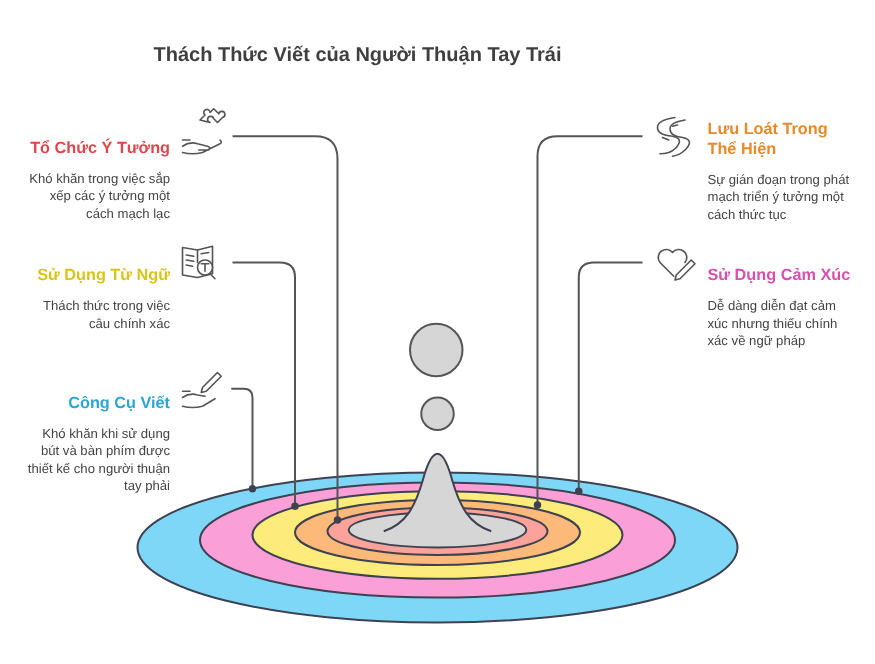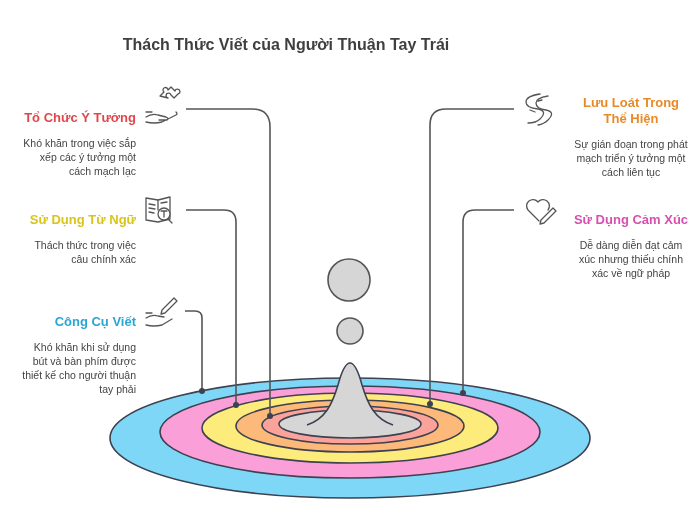--- a/index.html
+++ b/index.html
@@ -5,21 +5,21 @@
   html, body { margin: 0; padding: 0; background: #ffffff; }
   body { width: 700px; height: 531px; position: relative; overflow: hidden;
          font-family: "Liberation Sans", "DejaVu Sans", sans-serif; }
   .title { position: absolute; left: 0; top: 36px; width: 572px; text-align: center;
            font-size: 16px; font-weight: bold; color: #3f3f3f; }
   svg.diagram { position: absolute; left: 0; top: 0; }
   .block { position: absolute; }
   .block .head { font-size: 13px; font-weight: bold; line-height: 16px; }
   .block .desc { font-size: 10.5px; color: #444; line-height: 14px; margin-top: 10px; }
   .left { text-align: right; }
-  .right { text-align: center; }
+  .right { text-align: left; }
 </style>
 </head>
 <body>
 
 <div class="title">Thách Thức Viết của Người Thuận Tay Trái</div>
 
 <svg class="diagram" width="700" height="531" viewBox="0 0 700 531">
 
   <ellipse cx="350" cy="438" rx="240" ry="60" fill="#7fd7f8" stroke="#3d4150" stroke-width="1.6"></ellipse>
   <ellipse cx="350" cy="432" rx="190" ry="46" fill="#fb9fd8" stroke="#3d4150" stroke-width="1.6"></ellipse>
@@ -113,21 +113,21 @@
 </div>
 
 <div class="block right" style="left:566px; top:95px; width:130px;">
   <div class="head" style="color:#e88a2a;">
     <div>Lưu Loát Trong</div>
     <div>Thể Hiện</div>
   </div>
   <div class="desc">
     <div>Sự gián đoạn trong phát</div>
     <div>mạch triển ý tưởng một</div>
-    <div>cách liên tục</div>
+    <div>cách thức tục</div>
   </div>
 </div>
 
 <div class="block right" style="left:566px; top:212px; width:130px;">
   <div class="head" style="color:#d94fb0;">
     <div>Sử Dụng Cảm Xúc</div>
   </div>
   <div class="desc">
     <div>Dễ dàng diễn đạt cảm</div>
     <div>xúc nhưng thiếu chính</div>

